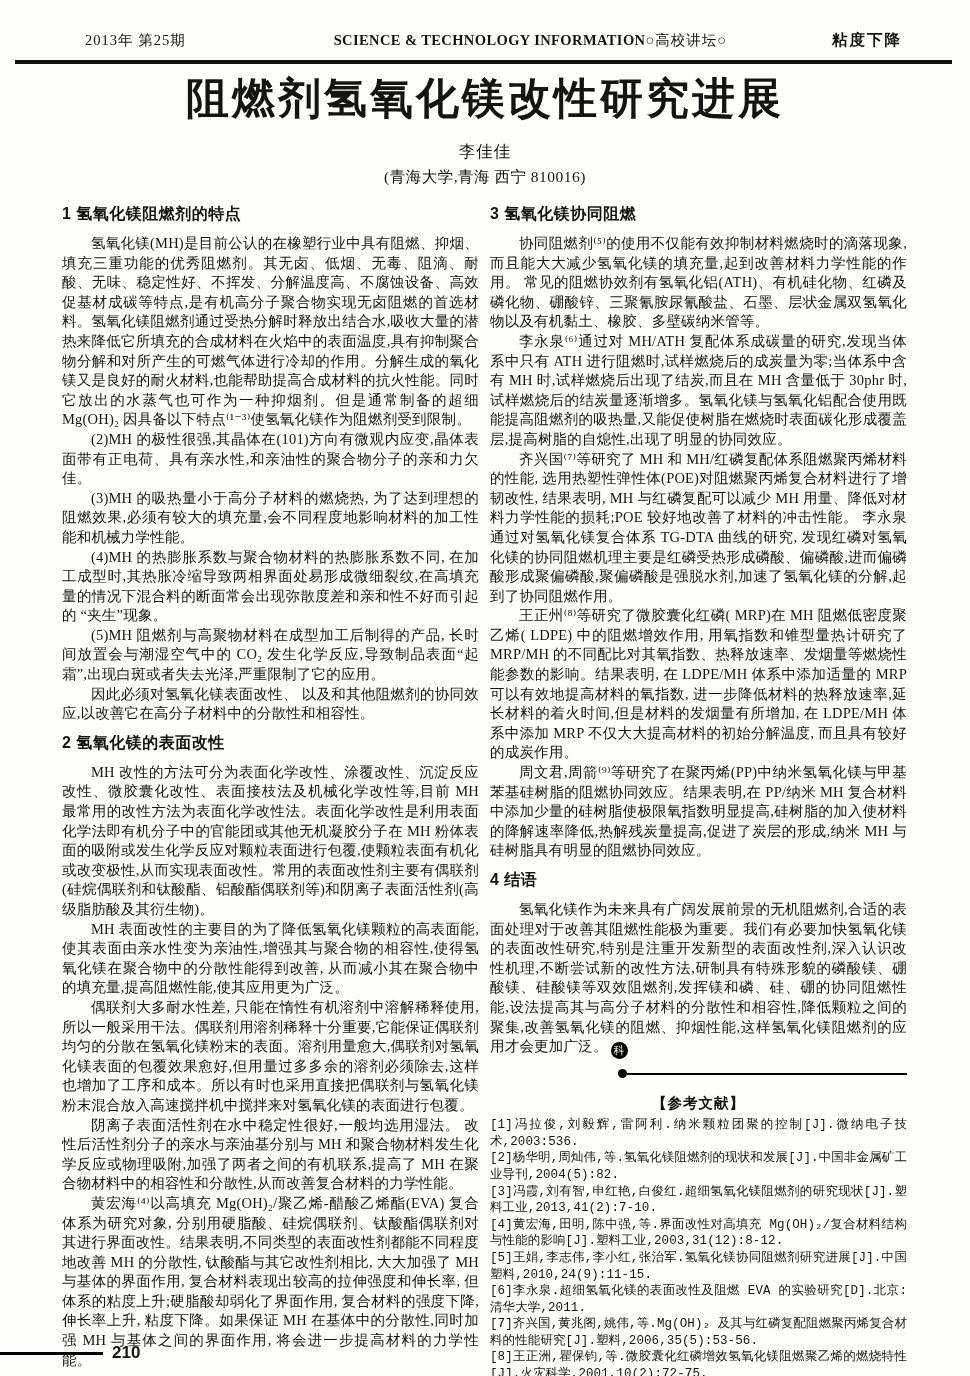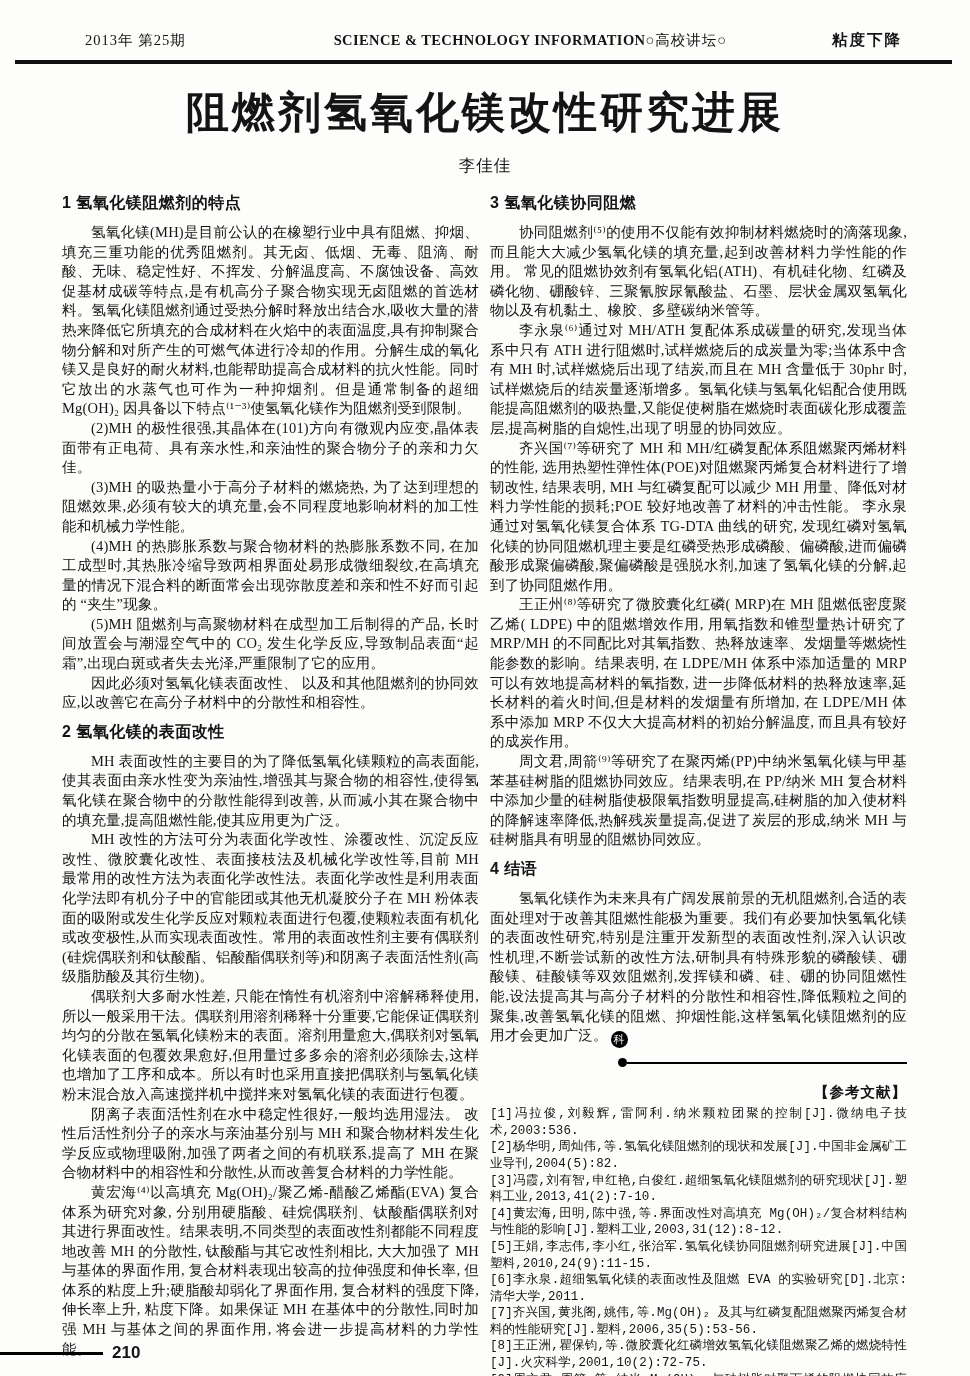--- a/index.html
+++ b/index.html
@@ -35,21 +35,21 @@
     background: #111;
     margin: 9px 18px 0 15px;
   }
   
   .art-title {
     text-align: center;
     font-family: "Liberation Sans", "DejaVu Sans", sans-serif;
     font-weight: bold;
     font-size: 43px;
     letter-spacing: 3px;
-    margin-top: 20px;
+    margin-top: 6px;
   }
   .art-author {
     text-align: center;
     font-weight: normal;
     font-size: 16.5px;
     margin-top: 13px;
     letter-spacing: 1px;
   }
   .art-affil {
     text-align: center;
@@ -105,21 +105,21 @@
     background: #000;
     border-radius: 50%;
     margin-left: 128px;
   }
   .refs-divider .line {
     flex: 1;
     height: 2px;
     background: #000;
   }
   .refs-title {
-    text-align: right;
+    text-align: center;
     font-weight: bold;
     font-size: 14.5px;
     margin-bottom: 4px;
     letter-spacing: 1px;
     margin-top: 16px;
   }
   p.ref {
     font-size: 12.5px;
     line-height: 16.6px;
     text-align: justify;
@@ -154,35 +154,36 @@
   <div class="masthead">
     <span class="issue">2013年  第25期</span>
     <span class="jen">SCIENCE &amp; TECHNOLOGY INFORMATION</span>
     <span class="colname">○高校讲坛○</span>
     <span class="jcn">粘度下降</span>
   </div>
   <div class="head-rule"></div>
 
   <h1 class="art-title">阻燃剂氢氧化镁改性研究进展</h1>
   <div class="art-author">李佳佳</div>
+  <div class="art-affil">(青海大学,青海 西宁 810016)</div>
 
   <div class="columns">
 
     <div class="col">
       <h2 class="sec">1  氢氧化镁阻燃剂的特点</h2>
       <p class="para">氢氧化镁(MH)是目前公认的在橡塑行业中具有阻燃、抑烟、填充三重功能的优秀阻燃剂。其无卤、低烟、无毒、阻滴、耐酸、无味、稳定性好、不挥发、分解温度高、不腐蚀设备、高效促基材成碳等特点,是有机高分子聚合物实现无卤阻燃的首选材料。氢氧化镁阻燃剂通过受热分解时释放出结合水,吸收大量的潜热来降低它所填充的合成材料在火焰中的表面温度,具有抑制聚合物分解和对所产生的可燃气体进行冷却的作用。分解生成的氧化镁又是良好的耐火材料,也能帮助提高合成材料的抗火性能。同时它放出的水蒸气也可作为一种抑烟剂。但是通常制备的超细 Mg(OH)₂ 因具备以下特点⁽¹⁻³⁾使氢氧化镁作为阻燃剂受到限制。</p>
       <p class="para">(2)MH 的极性很强,其晶体在(101)方向有微观内应变,晶体表面带有正电荷、具有亲水性,和亲油性的聚合物分子的亲和力欠佳。</p>
       <p class="para">(3)MH 的吸热量小于高分子材料的燃烧热, 为了达到理想的阻燃效果,必须有较大的填充量,会不同程度地影响材料的加工性能和机械力学性能。</p>
       <p class="para">(4)MH 的热膨胀系数与聚合物材料的热膨胀系数不同, 在加工成型时,其热胀冷缩导致两相界面处易形成微细裂纹,在高填充量的情况下混合料的断面常会出现弥散度差和亲和性不好而引起的 “夹生”现象。</p>
       <p class="para">(5)MH 阻燃剂与高聚物材料在成型加工后制得的产品, 长时间放置会与潮湿空气中的 CO₂ 发生化学反应,导致制品表面“起霜”,出现白斑或者失去光泽,严重限制了它的应用。</p>
       <p class="para">因此必须对氢氧化镁表面改性、 以及和其他阻燃剂的协同效应,以改善它在高分子材料中的分散性和相容性。</p>
 
       <h2 class="sec">2  氢氧化镁的表面改性</h2>
+      <p class="para">MH 改性的方法可分为表面化学改性、涂覆改性、沉淀反应改性、微胶囊化改性、表面接枝法及机械化学改性等,目前 MH 最常用的改性方法为表面化学改性法。表面化学改性是利用表面化学法即有机分子中的官能团或其他无机凝胶分子在 MH 粉体表面的吸附或发生化学反应对颗粒表面进行包覆,使颗粒表面有机化或改变极性,从而实现表面改性。常用的表面改性剂主要有偶联剂(硅烷偶联剂和钛酸酯、铝酸酯偶联剂等)和阴离子表面活性剂(高级脂肪酸及其衍生物)。</p>
       <p class="para">MH 表面改性的主要目的为了降低氢氧化镁颗粒的高表面能,使其表面由亲水性变为亲油性,增强其与聚合物的相容性,使得氢氧化镁在聚合物中的分散性能得到改善, 从而减小其在聚合物中的填充量,提高阻燃性能,使其应用更为广泛。</p>
-      <p class="para">MH 改性的方法可分为表面化学改性、涂覆改性、沉淀反应改性、微胶囊化改性、表面接枝法及机械化学改性等,目前 MH 最常用的改性方法为表面化学改性法。表面化学改性是利用表面化学法即有机分子中的官能团或其他无机凝胶分子在 MH 粉体表面的吸附或发生化学反应对颗粒表面进行包覆,使颗粒表面有机化或改变极性,从而实现表面改性。常用的表面改性剂主要有偶联剂(硅烷偶联剂和钛酸酯、铝酸酯偶联剂等)和阴离子表面活性剂(高级脂肪酸及其衍生物)。</p>
       <p class="para">偶联剂大多耐水性差, 只能在惰性有机溶剂中溶解稀释使用,所以一般采用干法。偶联剂用溶剂稀释十分重要,它能保证偶联剂均匀的分散在氢氧化镁粉末的表面。溶剂用量愈大,偶联剂对氢氧化镁表面的包覆效果愈好,但用量过多多余的溶剂必须除去,这样也增加了工序和成本。所以有时也采用直接把偶联剂与氢氧化镁粉末混合放入高速搅拌机中搅拌来对氢氧化镁的表面进行包覆。</p>
       <p class="para">阴离子表面活性剂在水中稳定性很好,一般均选用湿法。 改性后活性剂分子的亲水与亲油基分别与 MH 和聚合物材料发生化学反应或物理吸附,加强了两者之间的有机联系,提高了 MH 在聚合物材料中的相容性和分散性,从而改善复合材料的力学性能。</p>
       <p class="para">黄宏海⁽⁴⁾以高填充 Mg(OH)₂/聚乙烯-醋酸乙烯酯(EVA) 复合体系为研究对象, 分别用硬脂酸、硅烷偶联剂、钛酸酯偶联剂对其进行界面改性。结果表明,不同类型的表面改性剂都能不同程度地改善 MH 的分散性, 钛酸酯与其它改性剂相比, 大大加强了 MH 与基体的界面作用, 复合材料表现出较高的拉伸强度和伸长率, 但体系的粘度上升;硬脂酸却弱化了界面作用, 复合材料的强度下降, 伸长率上升, 粘度下降。如果保证 MH 在基体中的分散性,同时加强 MH 与基体之间的界面作用, 将会进一步提高材料的力学性能。</p>
     </div>
 
     <div class="col">
       <h2 class="sec">3  氢氧化镁协同阻燃</h2>
       <p class="para">协同阻燃剂⁽⁵⁾的使用不仅能有效抑制材料燃烧时的滴落现象, 而且能大大减少氢氧化镁的填充量,起到改善材料力学性能的作用。 常见的阻燃协效剂有氢氧化铝(ATH)、有机硅化物、红磷及磷化物、硼酸锌、三聚氰胺尿氰酸盐、石墨、层状金属双氢氧化物以及有机黏土、橡胶、多壁碳纳米管等。</p>
       <p class="para">李永泉⁽⁶⁾通过对 MH/ATH 复配体系成碳量的研究,发现当体系中只有 ATH 进行阻燃时,试样燃烧后的成炭量为零;当体系中含有 MH 时,试样燃烧后出现了结炭,而且在 MH 含量低于 30phr 时,试样燃烧后的结炭量逐渐增多。氢氧化镁与氢氧化铝配合使用既能提高阻燃剂的吸热量,又能促使树脂在燃烧时表面碳化形成覆盖层,提高树脂的自熄性,出现了明显的协同效应。</p>
       <p class="para">齐兴国⁽⁷⁾等研究了 MH 和 MH/红磷复配体系阻燃聚丙烯材料的性能, 选用热塑性弹性体(POE)对阻燃聚丙烯复合材料进行了增韧改性, 结果表明, MH 与红磷复配可以减少 MH 用量、降低对材料力学性能的损耗;POE 较好地改善了材料的冲击性能。 李永泉通过对氢氧化镁复合体系 TG-DTA 曲线的研究, 发现红磷对氢氧化镁的协同阻燃机理主要是红磷受热形成磷酸、偏磷酸,进而偏磷酸形成聚偏磷酸,聚偏磷酸是强脱水剂,加速了氢氧化镁的分解,起到了协同阻燃作用。</p>

